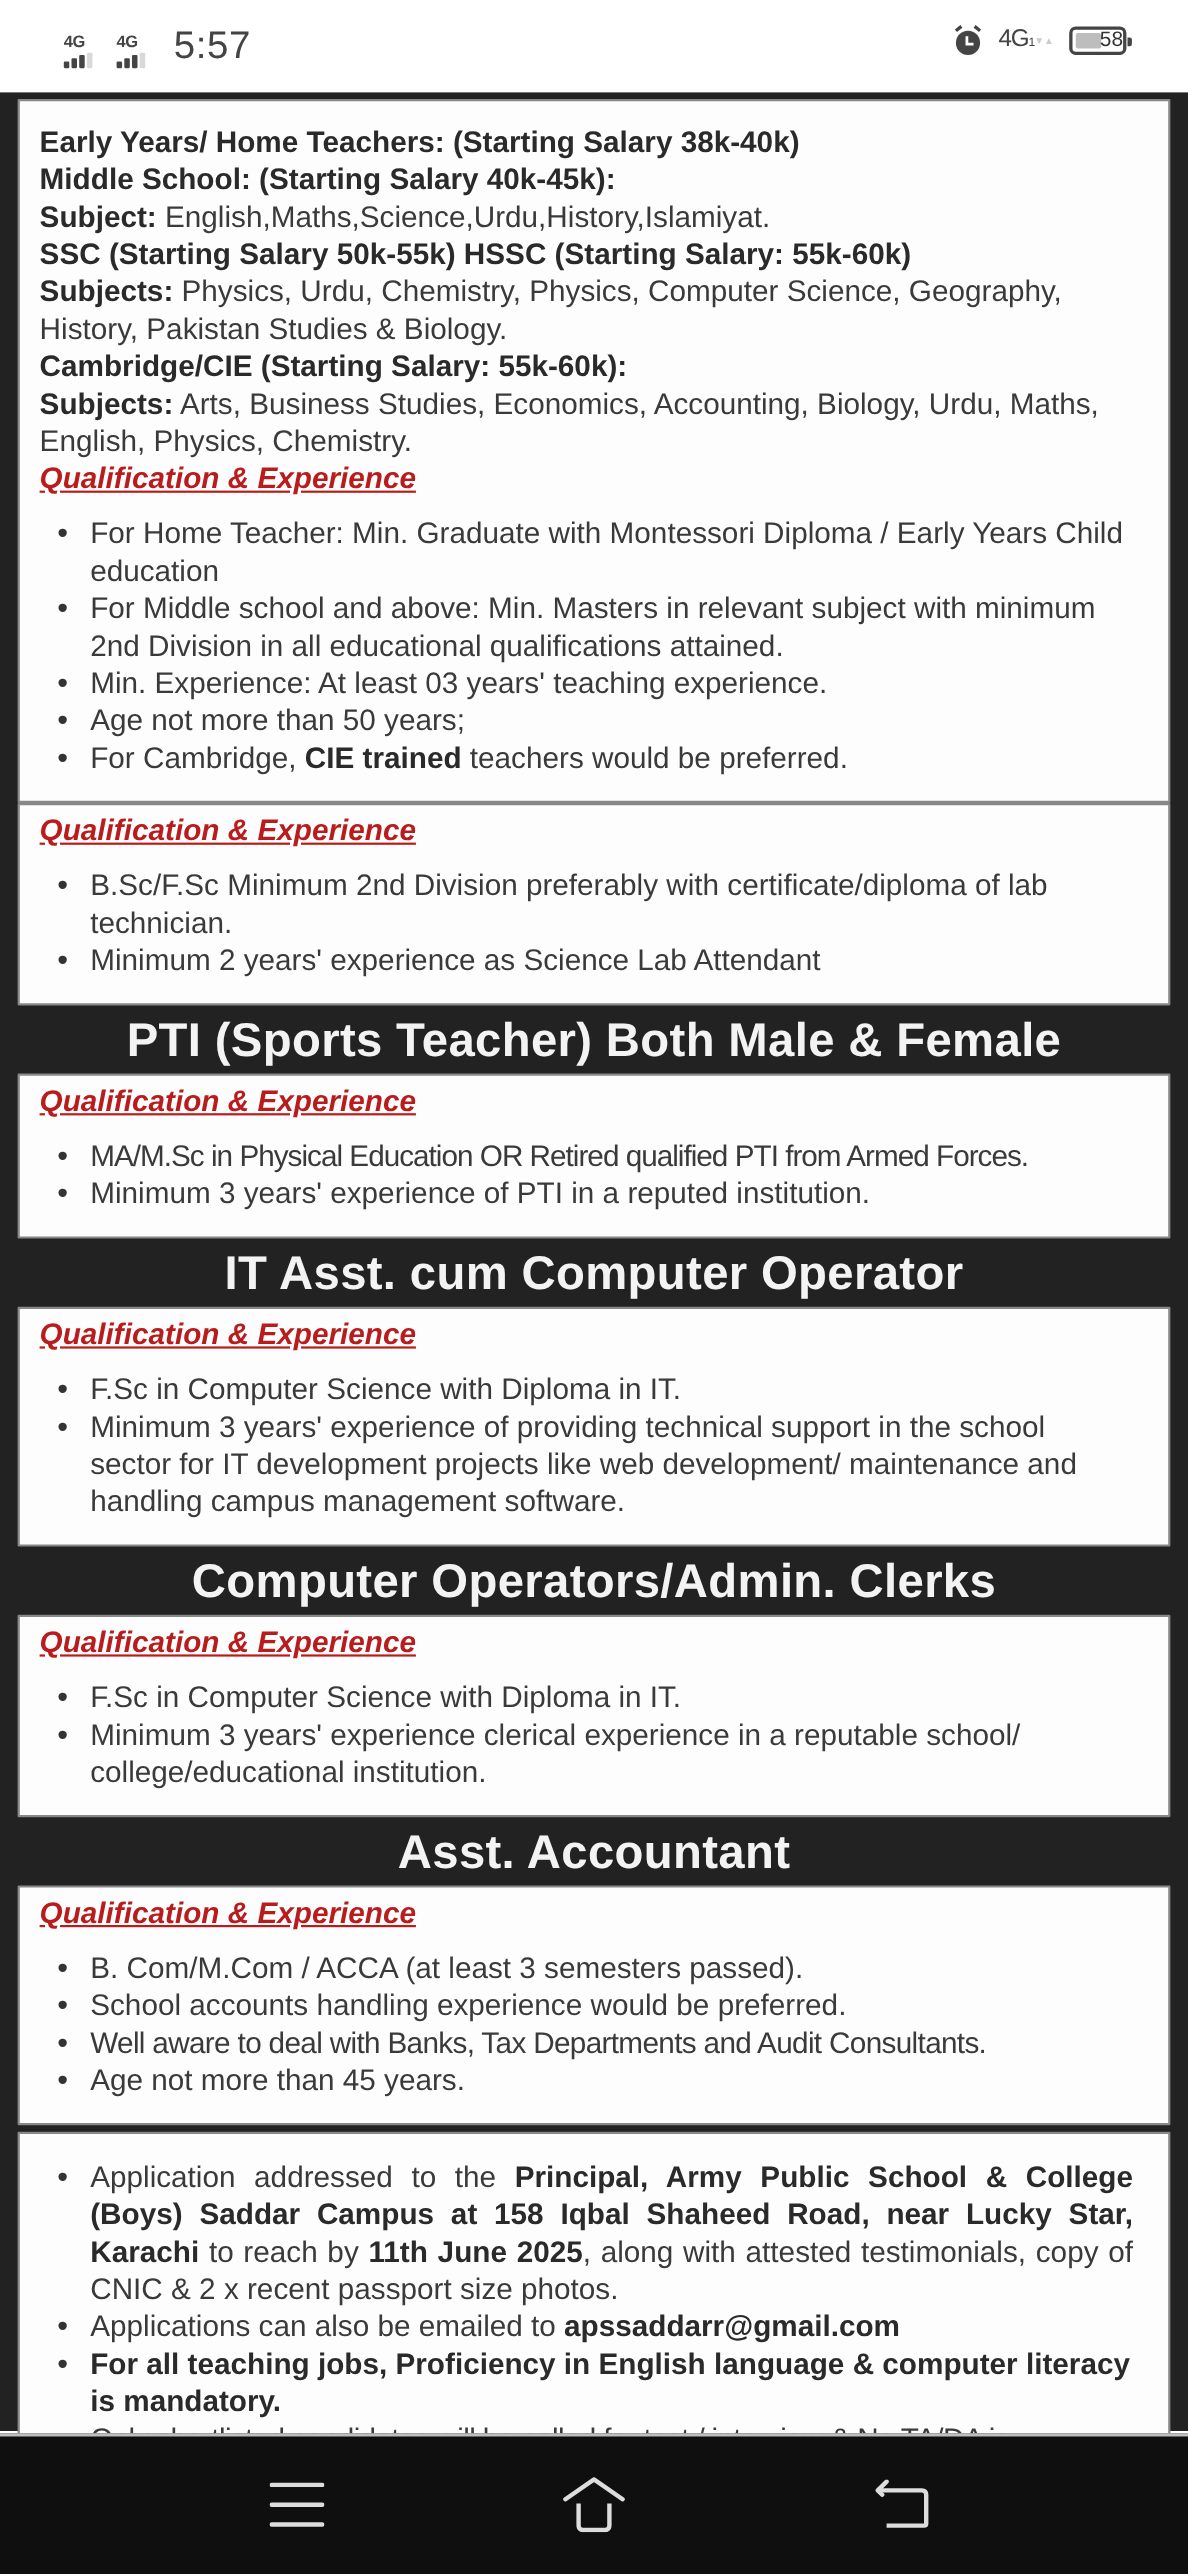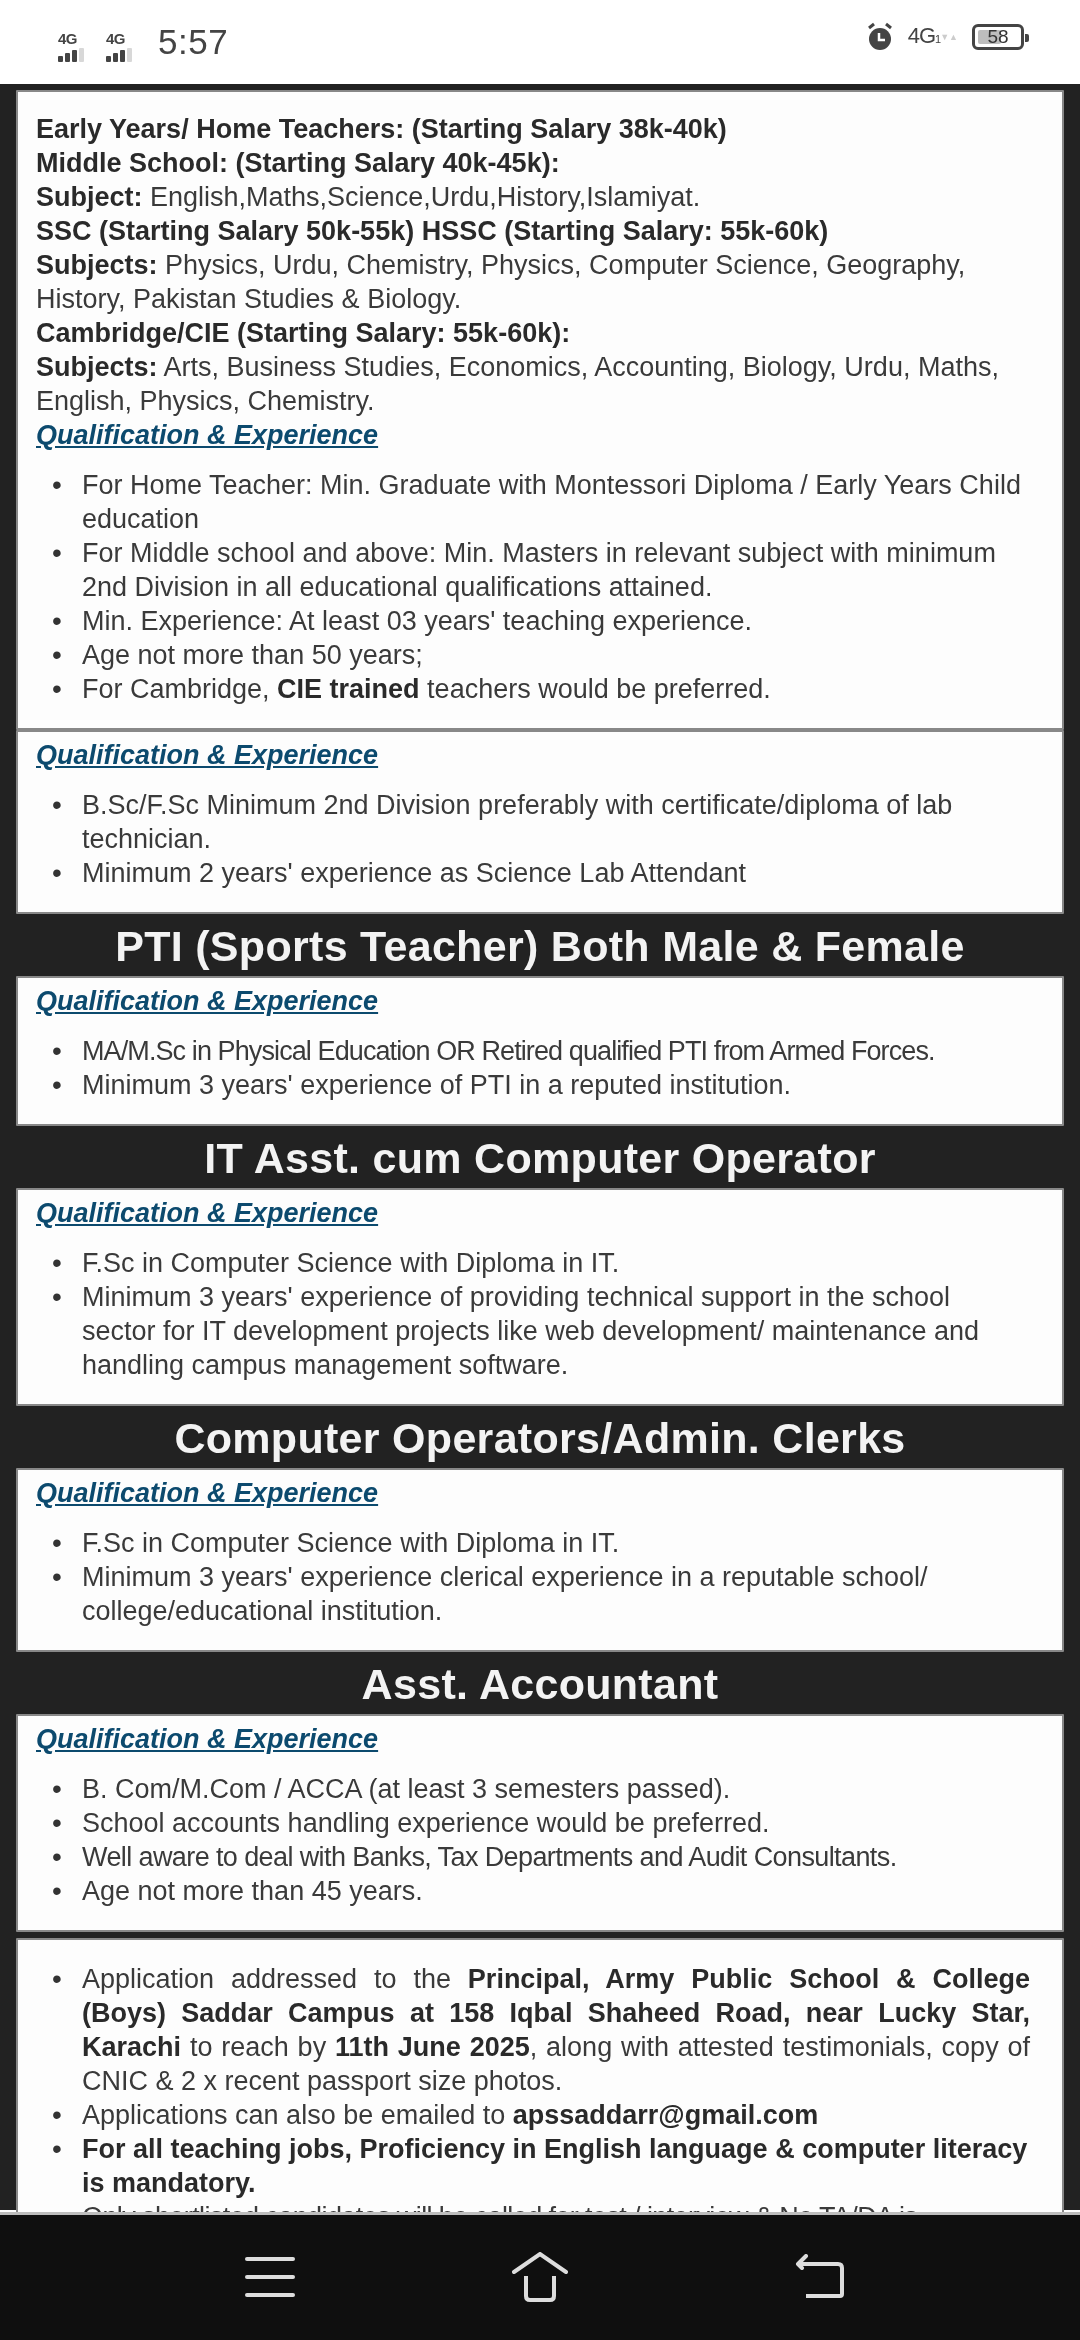--- a/index.html
+++ b/index.html
@@ -13,28 +13,28 @@
   .bars i.off { background:#d8d8d8; }
   .time { font-size:35px; color:#444; line-height:40px; margin-left:4px; letter-spacing:0.5px; }
   .sb-right { position:absolute; right:56px; top:22px; display:flex; align-items:center; gap:14px; }
   .alarm { width:28px; height:30px; position:relative; }
   .net4g { display:flex; flex-direction:row; align-items:center; }
   .net4g .t { font-size:22px; color:#444; line-height:22px; letter-spacing:-1px; }
   .net4g .t sub { font-size:11px; vertical-align:baseline; }
   .net4g .arrows { font-size:9px; color:#ccc; line-height:10px; }
   .battery { width:52px; height:26px; border:3px solid #444; border-radius:6px; position:relative; box-sizing:border-box; }
   .battery .fill { position:absolute; left:3px; top:3px; bottom:3px; width:50%; background:#bdbdbd; border-radius:2px; }
-  .battery .lvl { position:absolute; left:0; right:0; top:-1px; text-align:center; font-size:19px; color:#333; line-height:22px; }
+  .battery .lvl { position:absolute; left:0; right:0; top:-1px; text-align:right; font-size:19px; color:#333; line-height:22px; }
   .battery .nub { position:absolute; right:-8px; top:7px; width:4px; height:8px; background:#444; border-radius:0 2px 2px 0; }
 
   .poster { position:absolute; left:0; top:84px; width:1080px; height:2126px; background:#222222; box-sizing:border-box; padding:6px 10px 0 10px; }
   .box { background:#fdfdfd; margin:0 6px 0 6px; padding:6px 16px 6px 18px; color:#3a3a3a; font-family:"Liberation Sans", sans-serif; font-size:27px; line-height:34px; border:2px solid #888; border-radius:1px; }
   .box p { margin:0; }
   .box b { color:#2a2a2a; }
-  .qh { font-weight:bold; font-style:italic; text-decoration:underline; color:#0c4a6e; }
+  .qh { font-weight:bold; font-style:italic; text-decoration:underline; color:#b91c1c; }
   .box ul { list-style:none; margin:16px; padding:0; }
   .box li { position:relative; padding-left:30px; }
   .box li:before { content:"\2022"; position:absolute; left:0; top:0; font-size:28px; color:#333; }
   .hdr { color:#f3f3f3; text-align:center; font-weight:bold; font-size:43px; line-height:56px; padding:4px 0 2px 0; letter-spacing:0.3px; }
   .note { text-align:center; font-weight:bold; font-style:italic; padding:0 20px; }
   .just { text-align:justify; }
   .sep { height:6px; }
 
   .navbar { position:absolute; left:0; top:2212px; width:1080px; height:128px; background:#0f0f0f; border-top:3px solid #bdbdbd; box-sizing:border-box; }
   .navbtn { position:absolute; top:38px; width:60px; height:52px; display:flex; align-items:center; justify-content:center; }

